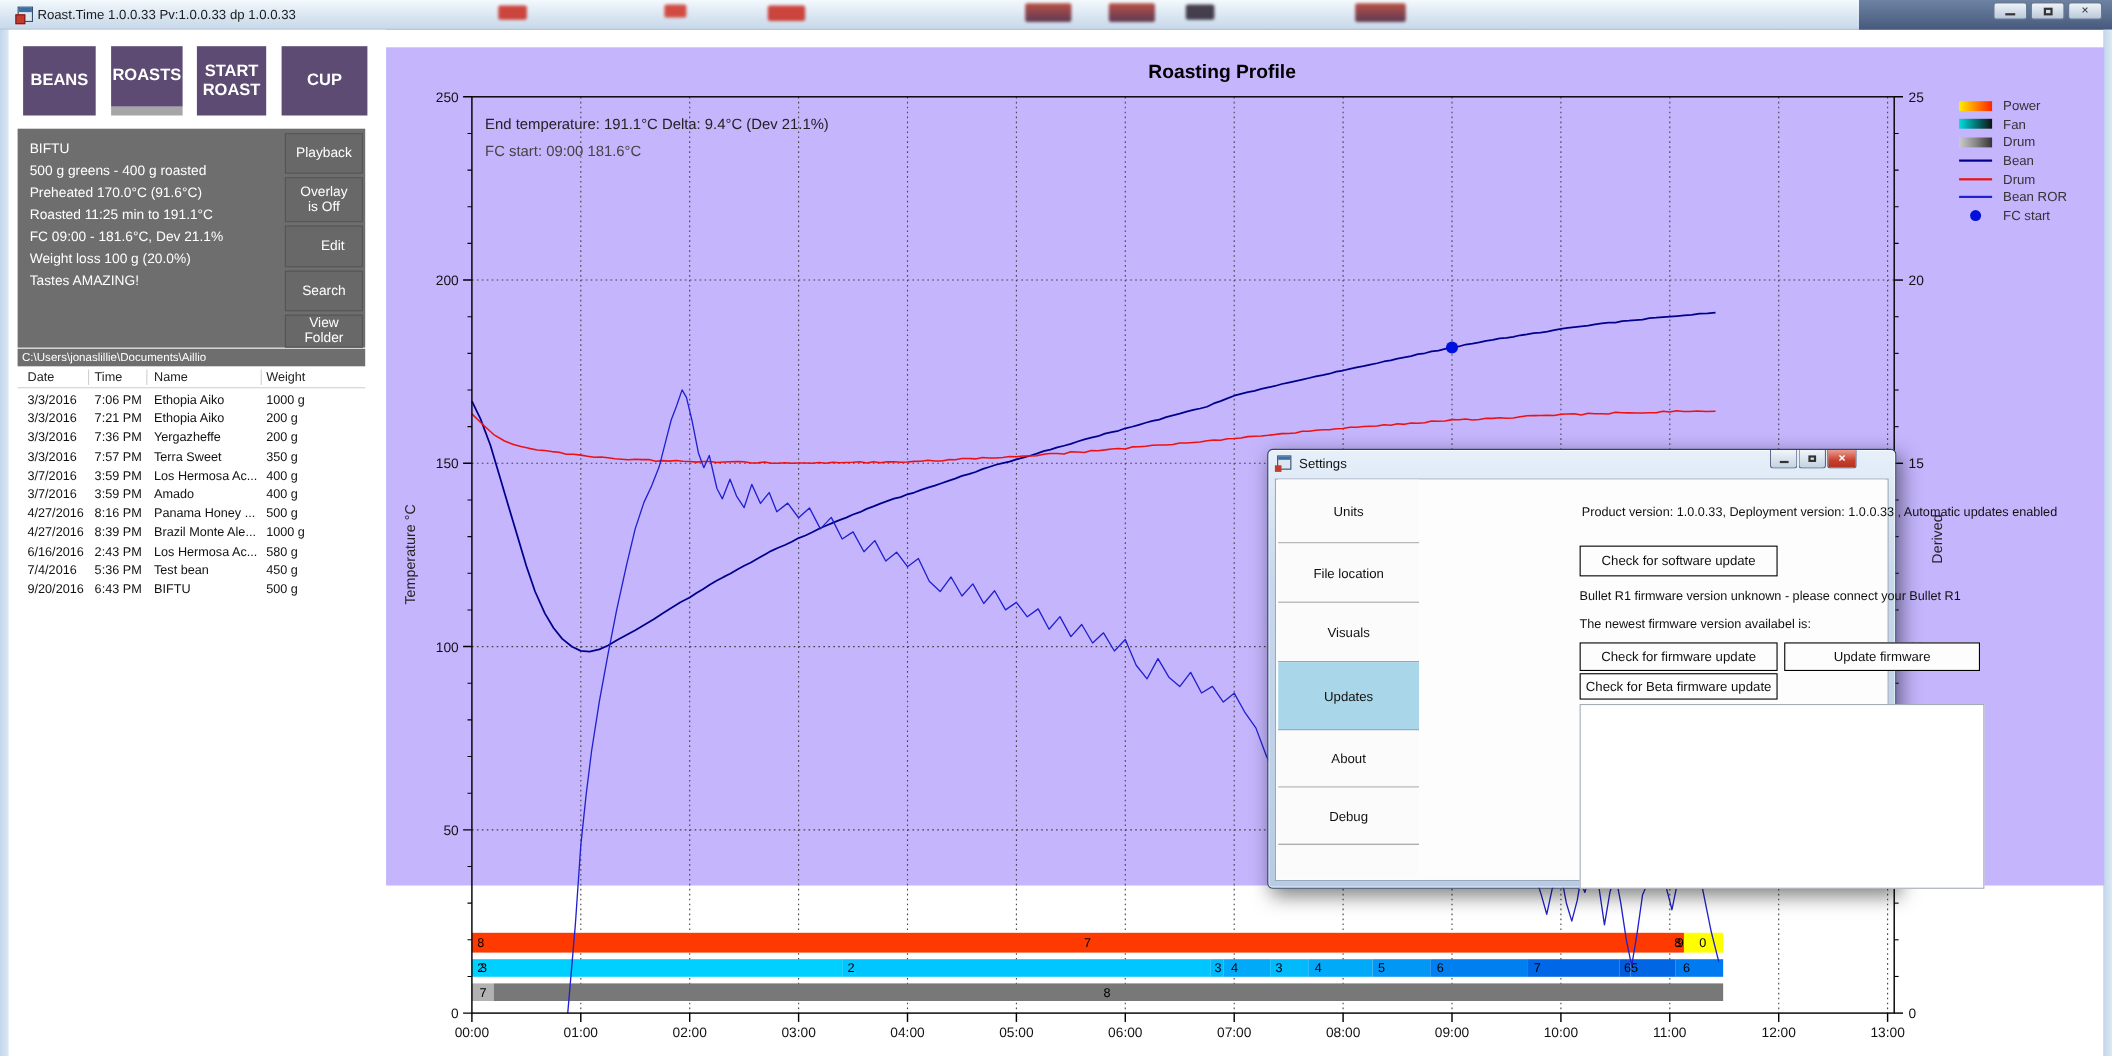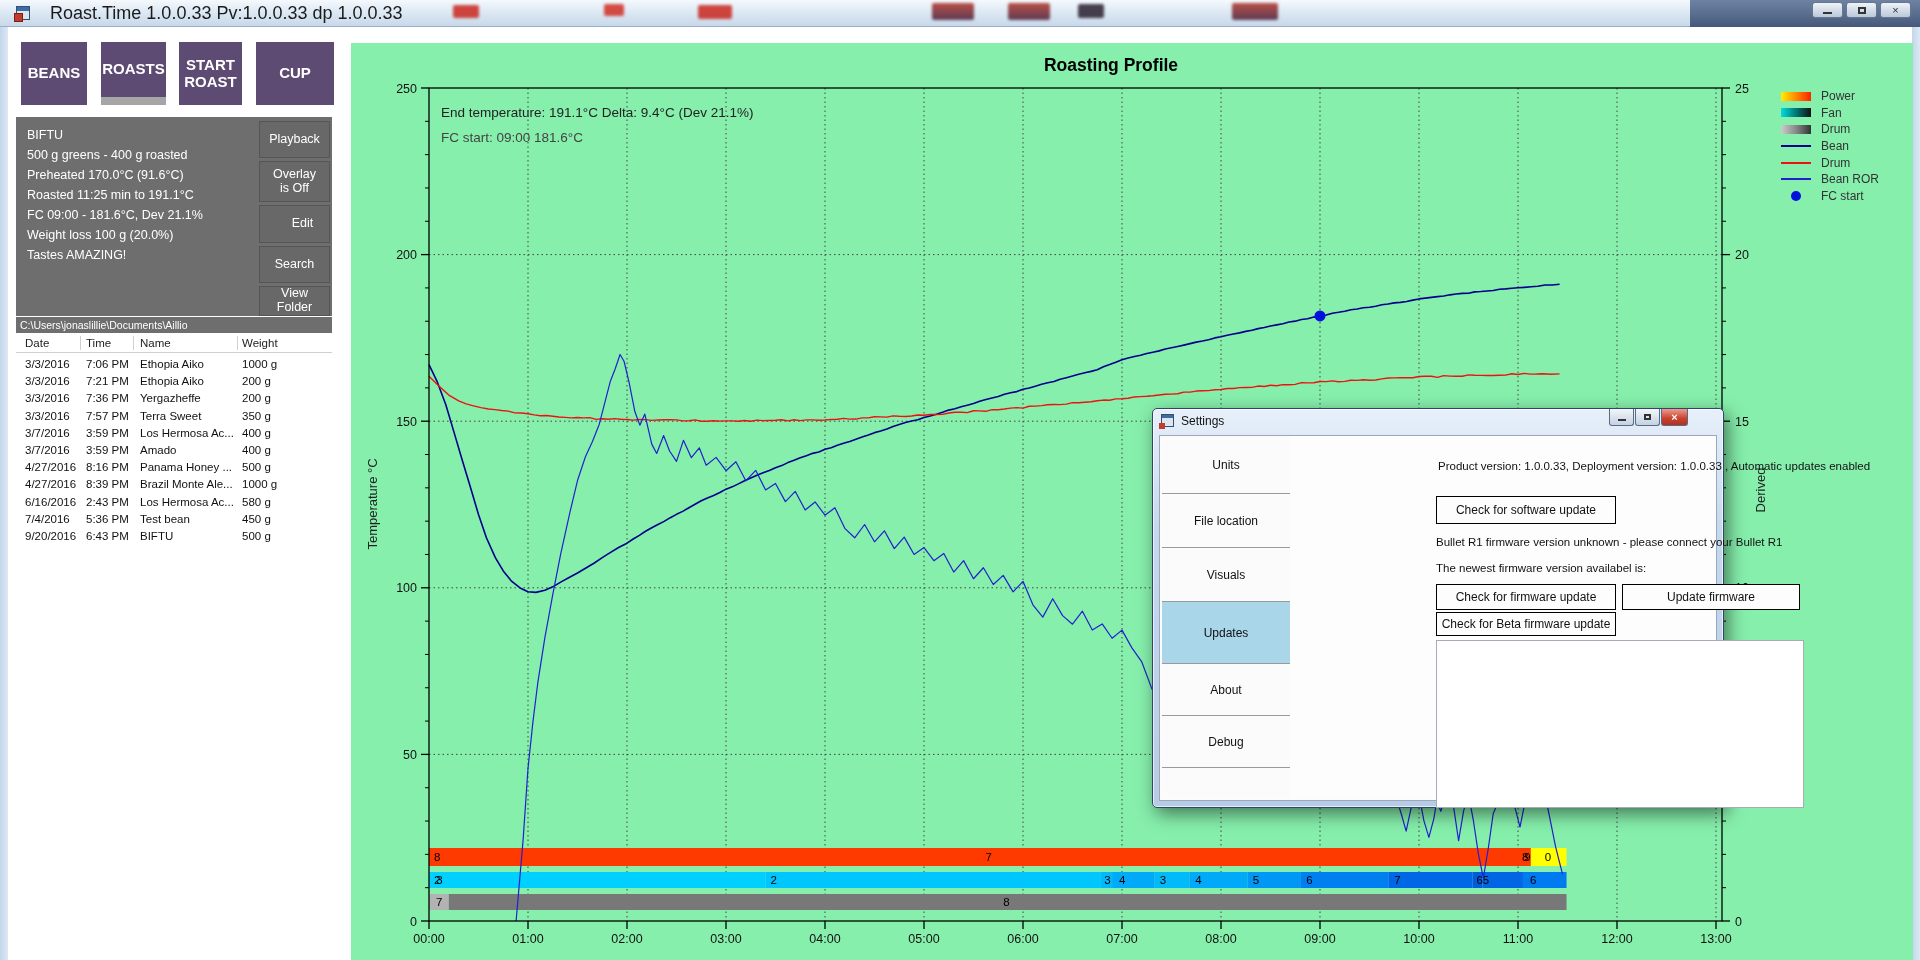--- a/index.html
+++ b/index.html
@@ -7,21 +7,21 @@
     font-family:"Liberation Sans", sans-serif; }
   #stage { position:absolute; inset:0; }
 
   
   #titlebar { position:absolute; left:0; top:0; width:1920px; height:27px;
     background:linear-gradient(#f4f9fd,#d7e4f1 60%,#c9d9ea); border-bottom:1px solid #9ab0c8; }
   #appicon { position:absolute; left:16px; top:6px; width:14px; height:14px;
     background:#dce6f0; border:1px solid #35506e; }
   #appicon:before{ content:""; position:absolute; left:0; top:0; right:0; height:4px; background:#3a6ea5; }
   #appicon:after{ content:""; position:absolute; left:-3px; bottom:-3px; width:7px; height:7px; background:#c23b2e; border:1px solid #7d1f16; }
-  #apptitle { position:absolute; left:50px; top:0; line-height:26px; font-size:18px; color:#1b1b1b; }
+  #apptitle { position:absolute; left:34px; top:0; line-height:26px; font-size:12px; color:#1b1b1b; }
   .blob { position:absolute; filter:blur(1.5px); opacity:.85; border-radius:2px; }
   #tb-dark { position:absolute; left:1690px; top:0; width:230px; height:27px;
     background:linear-gradient(#6e83a3,#46597c); }
   #winbtns { position:absolute; left:1812px; top:2px; display:flex; gap:3px; }
   .wbtn { width:31px; height:16px; border:1px solid #67788e; border-radius:3px;
     background:linear-gradient(#eef3f8,#b9c8d9); display:flex; align-items:center; justify-content:center;
     font-size:11px; color:#333; }
   .wbtn .minbar { width:9px; height:2px; background:#333; margin-top:5px; }
   .wbtn .maxbox { width:8px; height:7px; border:2px solid #333; }
 
@@ -47,21 +47,21 @@
     color:#fff; font-size:10.5px; line-height:16px; padding-left:4px; white-space:nowrap; }
 
   #roasttable { position:absolute; left:8px; top:307px; width:316px; height:626px; background:#fff; }
   #thead { position:absolute; left:0; top:0; width:100%; height:19px; border-bottom:1px solid #d0d0d0; }
   #thead .hcell { position:absolute; top:0; font-size:11.5px; color:#222; line-height:18px; }
   #thead .hsep { position:absolute; top:2px; width:1px; height:14px; background:#d0d0d0; }
   .trow { position:absolute; left:0; width:100%; height:17.2px; font-size:11.5px; color:#111; }
   .trow span { position:absolute; top:0; line-height:17px; white-space:nowrap; }
 
   
-  #chartpane { position:absolute; left:351px; top:43px; width:1562px; height:917px; background:#86efac; }
+  #chartpane { position:absolute; left:351px; top:43px; width:1562px; height:762px; background:#c4b5fd; }
   #plot { position:absolute; left:0; top:0; }
 
   #legend { position:absolute; left:1430px; top:45px; width:130px; }
   .litem { height:16.6px; display:flex; align-items:center; }
   .lswatch { width:30px; display:flex; justify-content:center; }
   .lgrad { width:30px; height:9px; }
   .lline { width:30px; height:2px; }
   .ldot { width:10px; height:10px; border-radius:50%; }
   .llabel { margin-left:10px; font-size:12px; color:#333; white-space:nowrap; }
 

